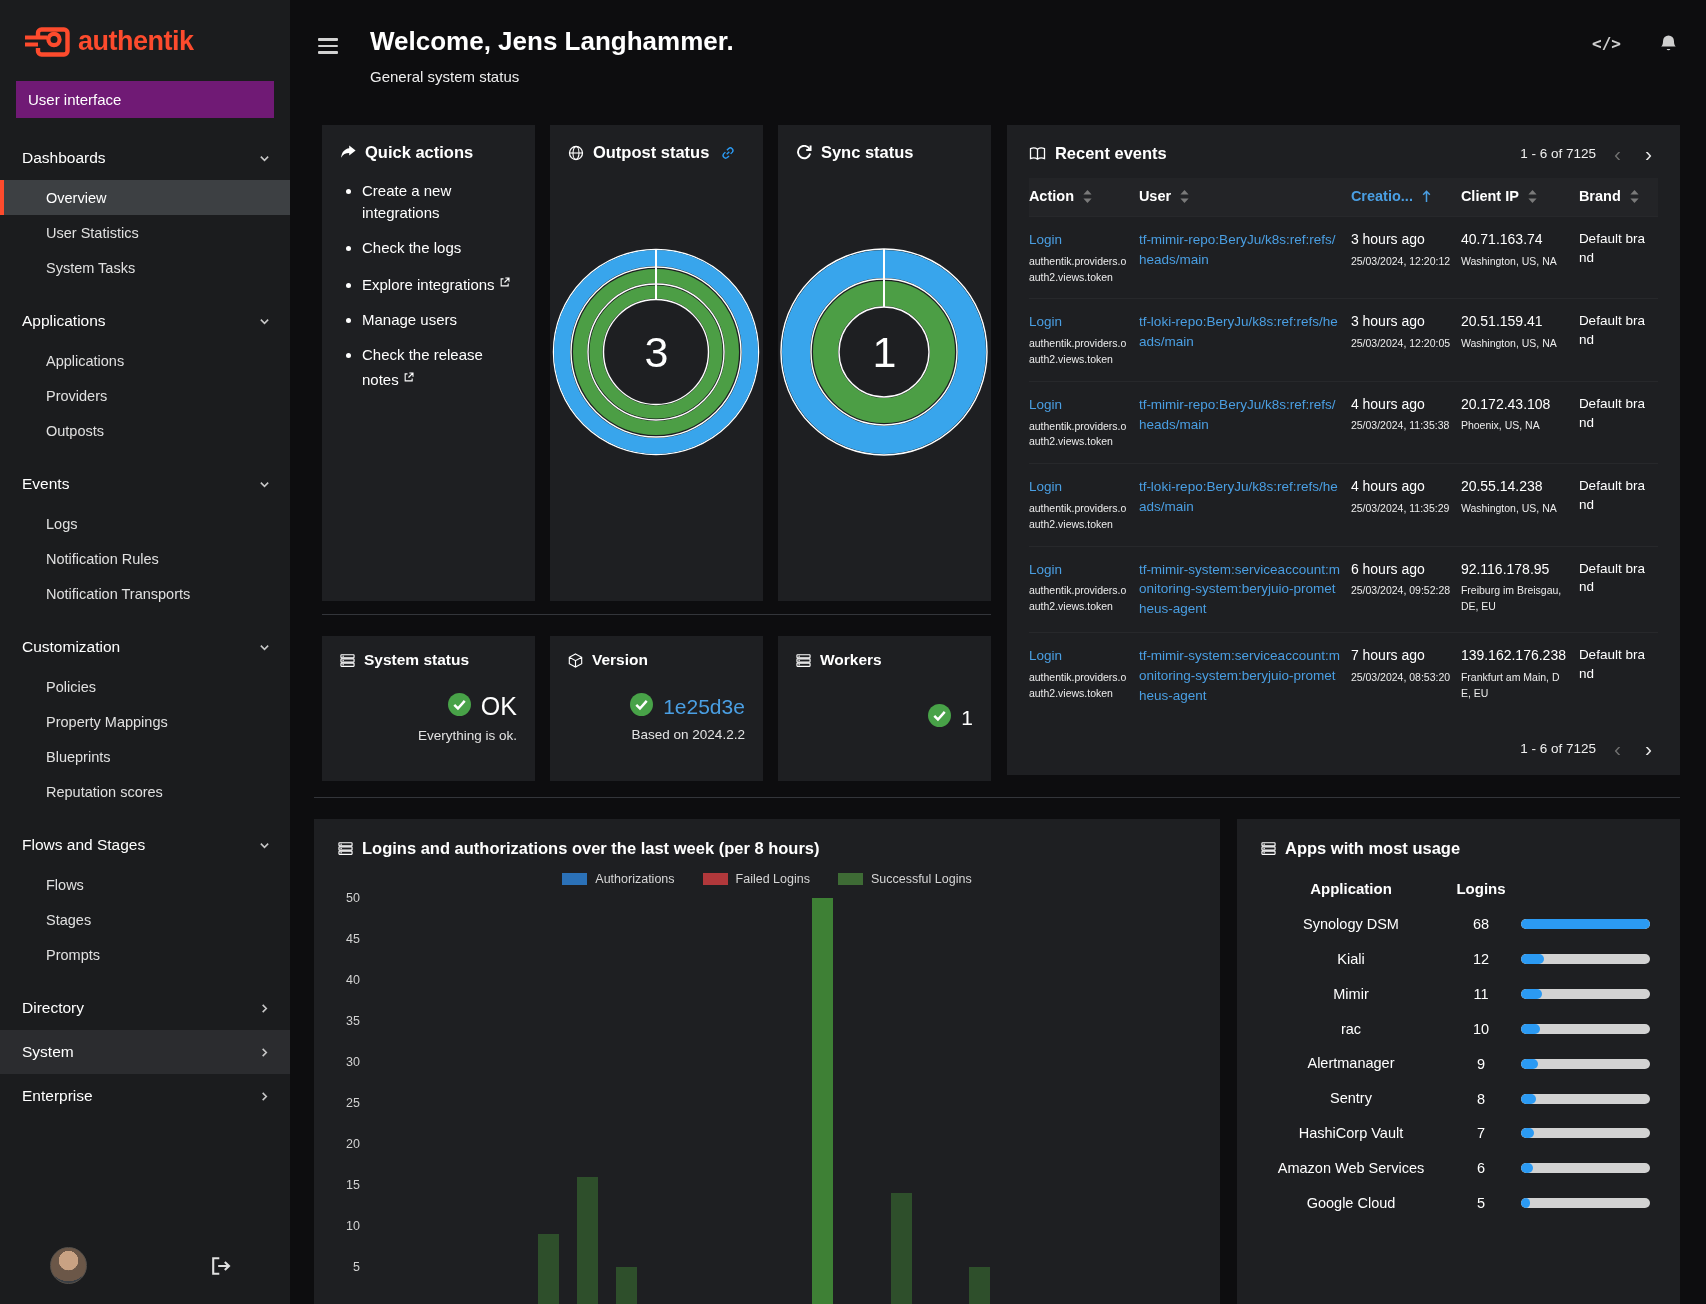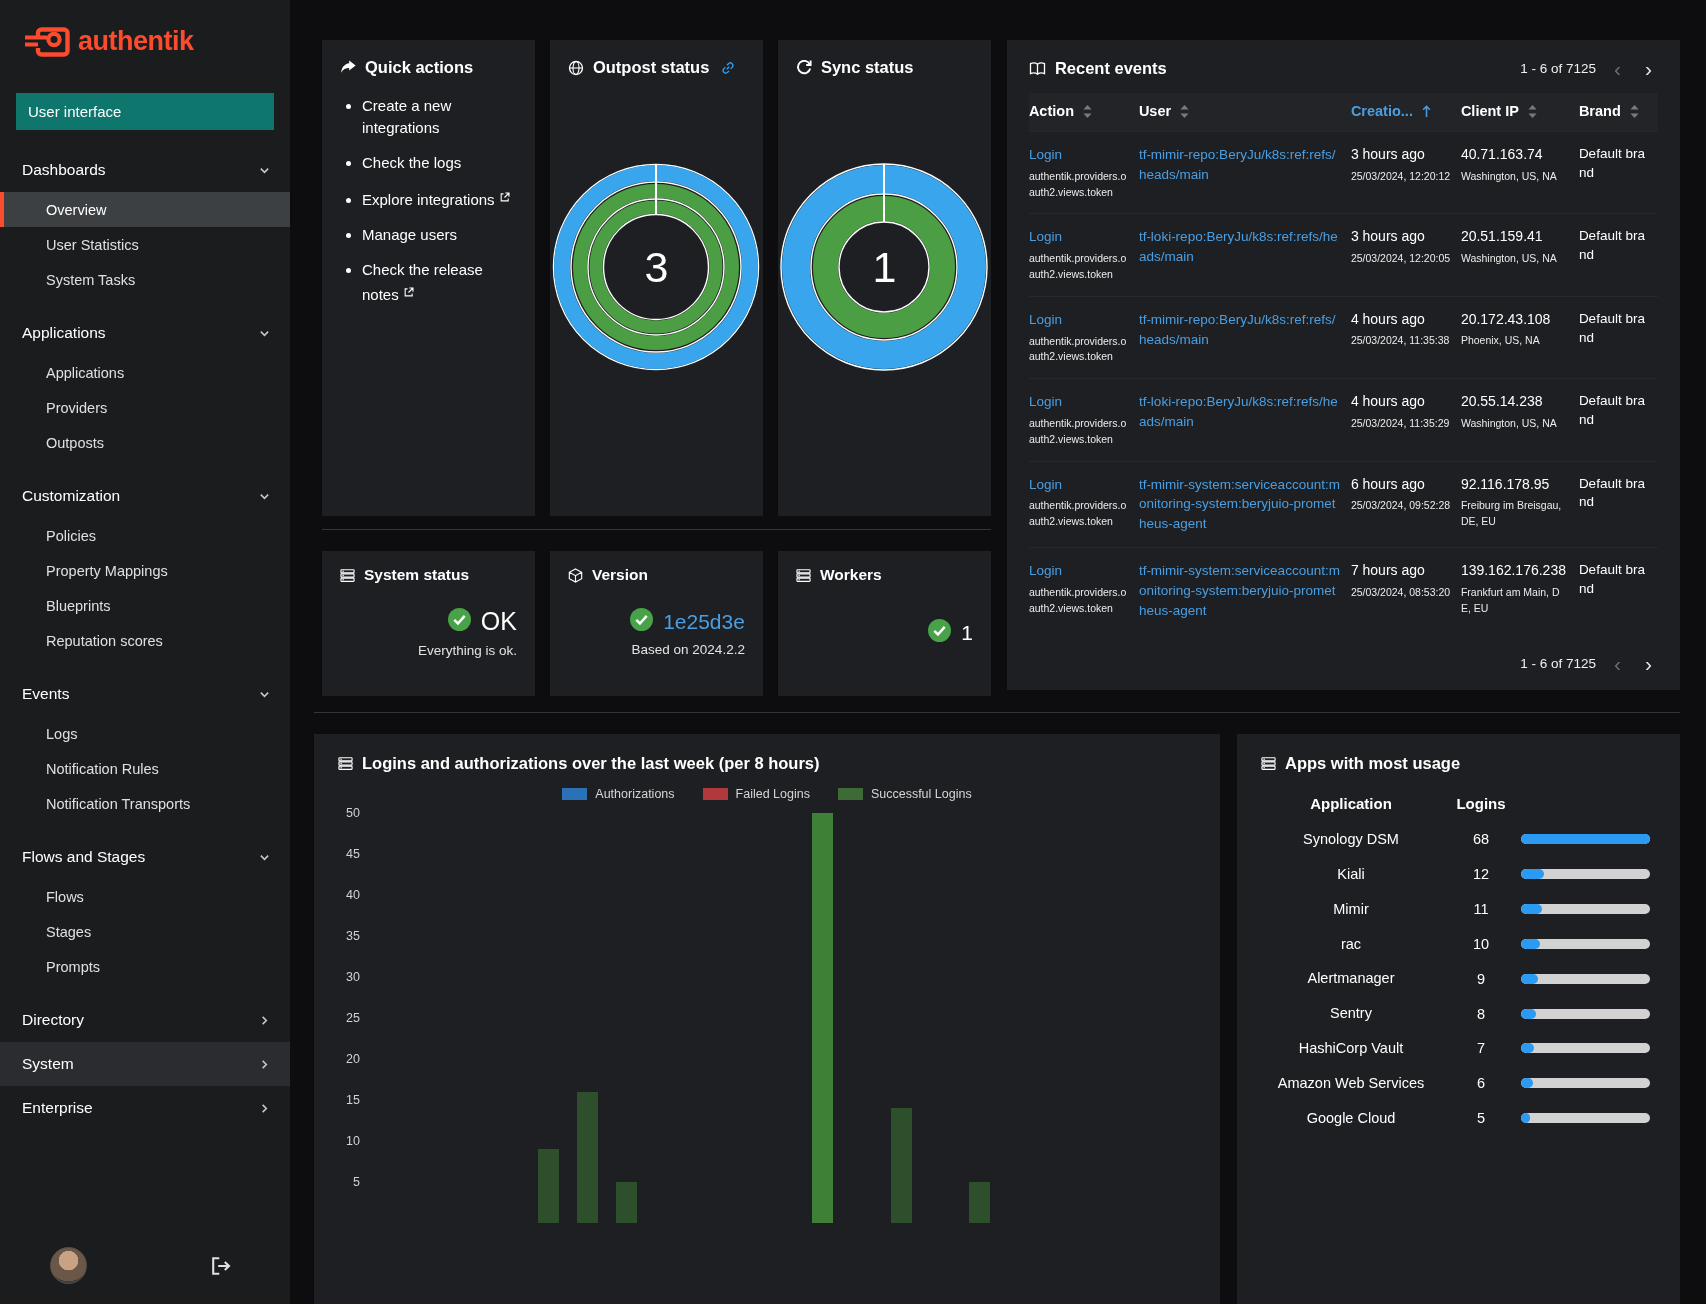--- a/index.html
+++ b/index.html
@@ -8,21 +8,21 @@
     width:1706px; height:1304px; overflow:hidden;
     background:#0d0d0f; color:#fff;
     font-family:"Liberation Sans", sans-serif;
   }
   .app { display:flex; height:100%; }
 
   
   .sidebar { width:290px; min-width:290px; background:#1b1c1e; display:flex; flex-direction:column; overflow:hidden; }
   .logo { display:flex; align-items:center; gap:8px; padding:26px 20px 12px 24px; cursor:pointer; }
   .logo-text { color:#fd4b2d; font-size:27px; font-weight:bold; letter-spacing:-0.5px; }
-  .ui-btn { margin:24px 16px 8px; background:#0f766e; border:none; color:#fff; font-size:15px;
+  .ui-btn { margin:12px 16px 8px; background:#701a75; border:none; color:#fff; font-size:15px;
     text-align:left; padding:10px 12px; font-family:inherit; cursor:pointer; width:calc(100% - 32px); }
   .nav { flex:1; overflow:hidden; padding-top:10px; }
   .nav-head { display:flex; align-items:center; justify-content:space-between; padding:13px 20px 13px 22px;
     font-size:15.5px; cursor:pointer; }
   .nav-head.highlighted { background:#2b2c2f; }
   .chev { color:#c8c8c8; display:flex; }
   .nav-items { margin-bottom:14px; }
   .nav-item { padding:9.5px 18px 9.5px 46px; font-size:14.5px; color:#e0e0e0; cursor:pointer; }
   .nav-item.active { background:#3d4043; border-left:4px solid #fd4b2d; padding-left:42px; color:#fff; }
   .sidebar-footer { margin-top:auto; display:flex; align-items:center; justify-content:space-between; padding:14px 58px 20px 50px; }
@@ -156,47 +156,47 @@
             </span>
           </div>
           <div class="nav-items">
             <div class="nav-item"><span>Applications</span></div>
             <div class="nav-item"><span>Providers</span></div>
             <div class="nav-item"><span>Outposts</span></div>
           </div>
         </div>
         <div class="nav-section">
           <div class="nav-head">
+            <span>Events</span>
+            <span class="chev">
+              <svg width="11" height="11" viewBox="0 0 12 12">
+                <path d="M2 4 L6 8 L10 4" fill="none" stroke="currentColor" stroke-width="1.7"></path>
+              </svg>
+            </span>
+          </div>
+          <div class="nav-items">
+            <div class="nav-item"><span>Logs</span></div>
+            <div class="nav-item"><span>Notification Rules</span></div>
+            <div class="nav-item"><span>Notification Transports</span></div>
+          </div>
+        </div>
+        <div class="nav-section">
+          <div class="nav-head">
             <span>Customization</span>
             <span class="chev">
               <svg width="11" height="11" viewBox="0 0 12 12">
                 <path d="M2 4 L6 8 L10 4" fill="none" stroke="currentColor" stroke-width="1.7"></path>
               </svg>
             </span>
           </div>
           <div class="nav-items">
             <div class="nav-item"><span>Policies</span></div>
             <div class="nav-item"><span>Property Mappings</span></div>
             <div class="nav-item"><span>Blueprints</span></div>
             <div class="nav-item"><span>Reputation scores</span></div>
-          </div>
-        </div>
-        <div class="nav-section">
-          <div class="nav-head">
-            <span>Events</span>
-            <span class="chev">
-              <svg width="11" height="11" viewBox="0 0 12 12">
-                <path d="M2 4 L6 8 L10 4" fill="none" stroke="currentColor" stroke-width="1.7"></path>
-              </svg>
-            </span>
-          </div>
-          <div class="nav-items">
-            <div class="nav-item"><span>Logs</span></div>
-            <div class="nav-item"><span>Notification Rules</span></div>
-            <div class="nav-item"><span>Notification Transports</span></div>
           </div>
         </div>
         <div class="nav-section">
           <div class="nav-head">
             <span>Flows and Stages</span>
             <span class="chev">
               <svg width="11" height="11" viewBox="0 0 12 12">
                 <path d="M2 4 L6 8 L10 4" fill="none" stroke="currentColor" stroke-width="1.7"></path>
               </svg>
             </span>
@@ -243,20 +243,40 @@
       <span class="signout">
         <svg width="21" height="18" viewBox="0 0 19 16">
             <path d="M7.5 1 H2 V15 H7.5" fill="none" stroke="currentColor" stroke-width="1.9"></path>
             <path d="M6.5 8 H15.5 M12.5 4.3 L16.3 8 L12.5 11.7" fill="none" stroke="currentColor" stroke-width="1.9"></path>
           </svg>
       </span>
     </div>
   </aside>
 
   <main class="main">
+    <header class="topbar">
+      <button class="hamburger">
+          <span></span>
+          <span></span>
+          <span></span>
+        </button>
+      <div class="titles">
+        <h1 class="page-title">Welcome, Jens Langhammer.</h1>
+        <div class="page-subtitle">General system status</div>
+      </div>
+      <div class="top-icons">
+        <span class="code-icon">&lt;/&gt;</span>
+        <span class="bell-icon">
+          <svg width="19" height="19" viewBox="0 0 16 16">
+              <path d="M8 1.2 a4.6 4.6 0 0 0 -4.6 4.6 c0 3.6 -1.6 4.7 -1.6 4.7 h12.4 c0 0 -1.6 -1.1 -1.6 -4.7 A4.6 4.6 0 0 0 8 1.2 Z" fill="currentColor"></path>
+              <path d="M6.4 12.6 a1.7 1.7 0 0 0 3.2 0 Z" fill="currentColor"></path>
+            </svg>
+        </span>
+      </div>
+    </header>
 
     <div class="content">
 
       <div class="grid-top">
         <div class="left-col">
           <div class="cards-row">
 
             <section class="card small-card">
               <h2 class="card-title">
                 <span class="t-icon">

